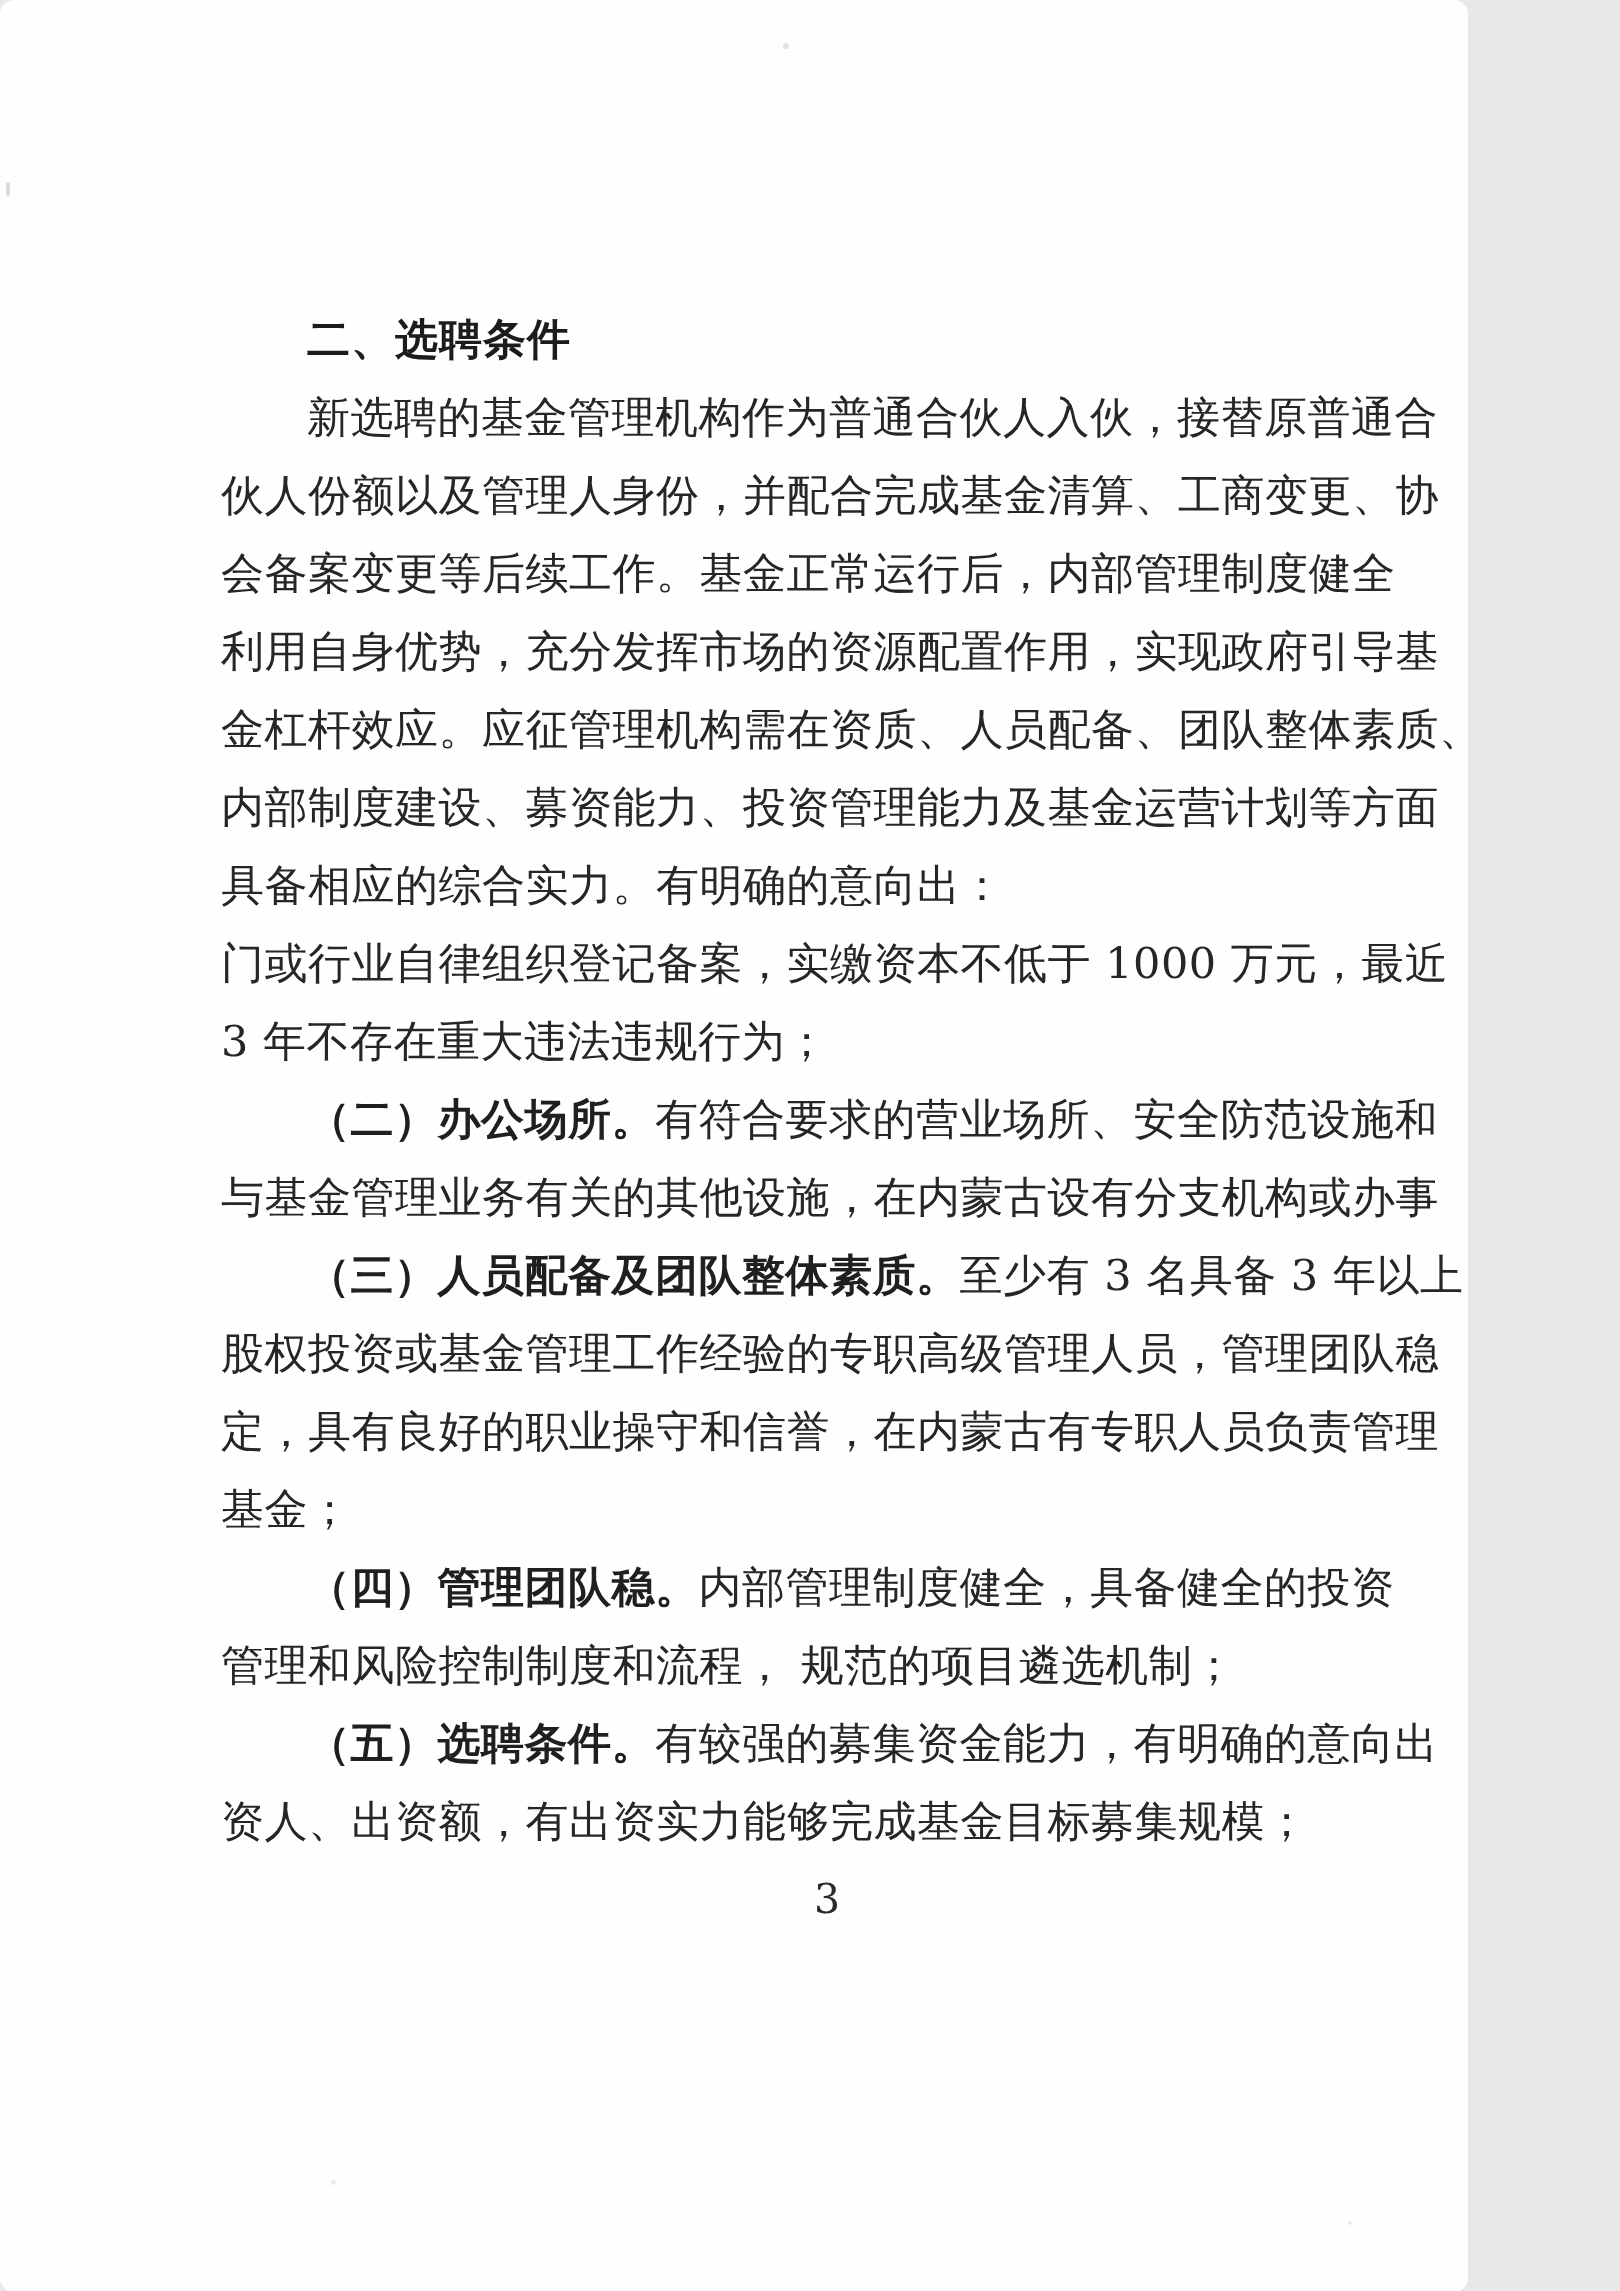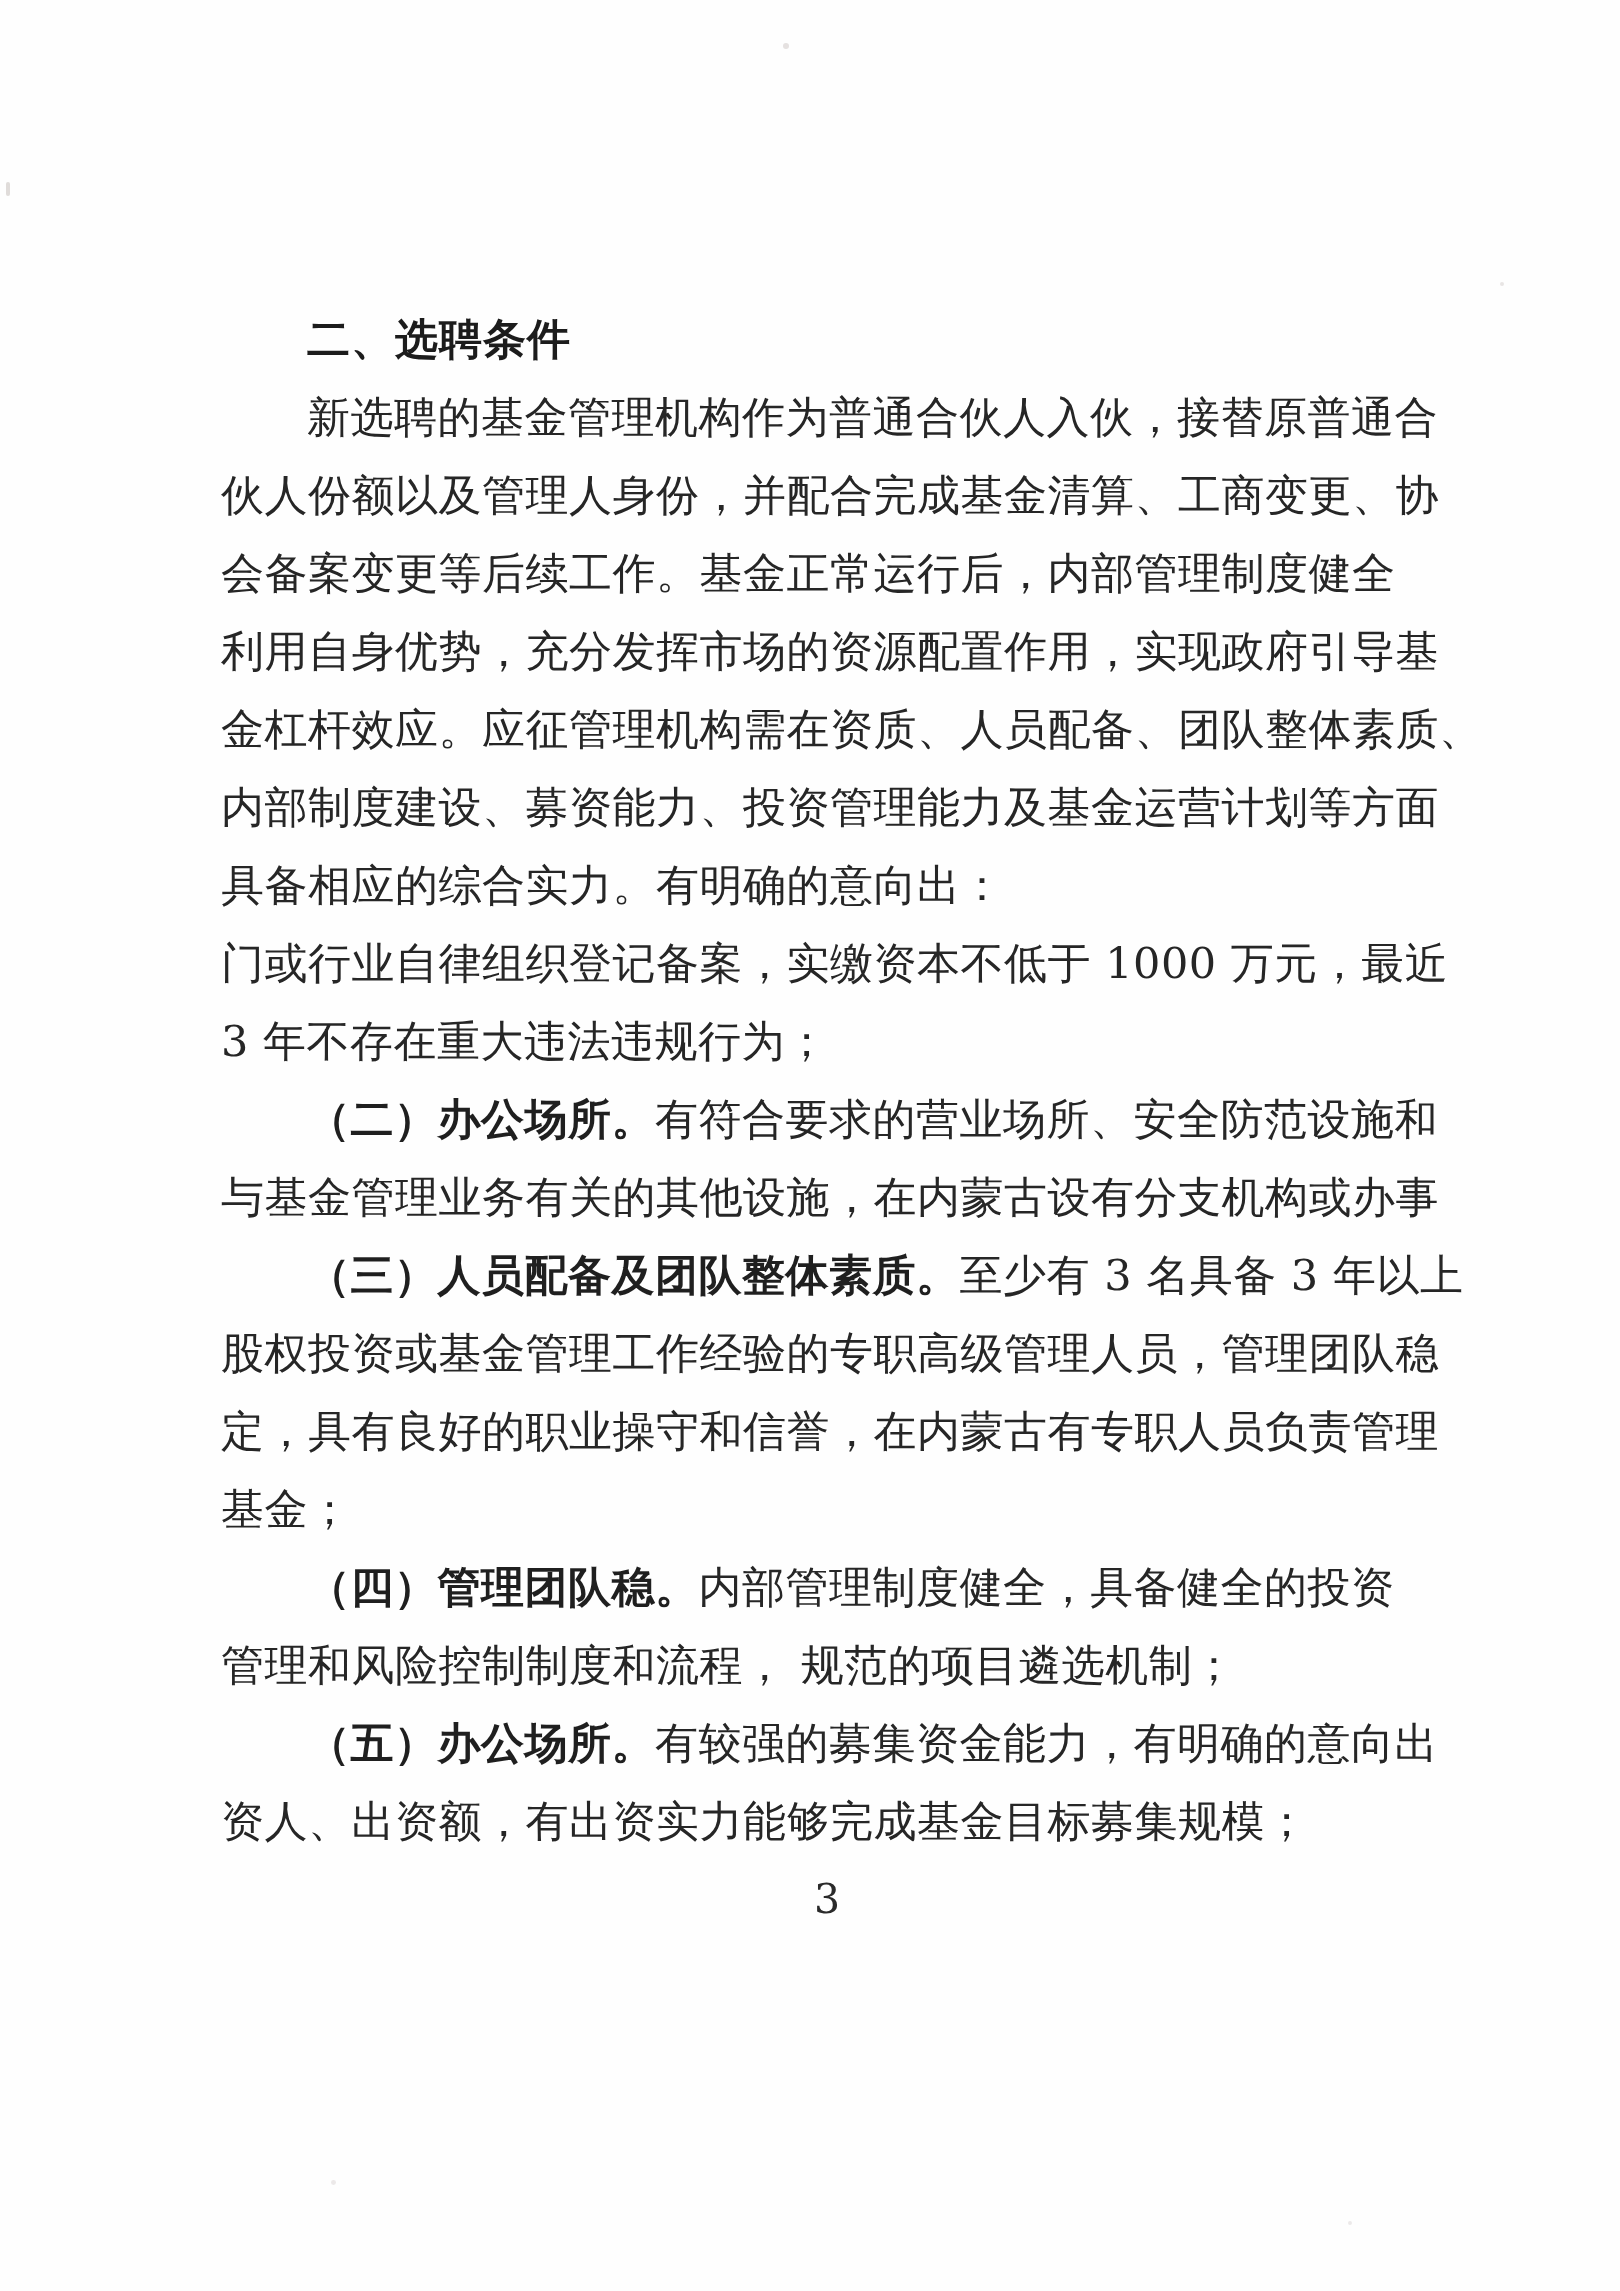--- a/index.html
+++ b/index.html
@@ -2,25 +2,26 @@
 <html><head>
 <meta charset="utf-8">
 <style>
   html, body {
     margin: 0;
     padding: 0;
     background: #e8e8e8;
   }
   .page {
     position: relative;
-    width: 1620px;
+    width: 1468px;
     height: 2292px;
     background: #fefefe;
     overflow: hidden;
     font-family: "DejaVu Serif", serif;
+    border-radius: 14px;
   }
   .textblock {
     position: absolute;
     left: 221px;
     top: 300px;
     width: 1212px;
   }
   .line {
     height: 78px;
     line-height: 78px;
@@ -80,21 +81,21 @@
         <div class="line"><span class="seg">门或行业自律组织登记备案，实缴资本不低于 1000 万元，最近</span></div>
         <div class="line"><span class="seg">3 年不存在重大违法违规行为；</span></div>
         <div class="line indent"><span class="seg bold">（二）办公场所。</span><span class="seg">有符合要求的营业场所、安全防范设施和</span></div>
         <div class="line"><span class="seg">与基金管理业务有关的其他设施，在内蒙古设有分支机构或办事</span></div>
         <div class="line indent"><span class="seg bold">（三）人员配备及团队整体素质。</span><span class="seg">至少有 3 名具备 3 年以上</span></div>
         <div class="line"><span class="seg">股权投资或基金管理工作经验的专职高级管理人员，管理团队稳</span></div>
         <div class="line"><span class="seg">定，具有良好的职业操守和信誉，在内蒙古有专职人员负责管理</span></div>
         <div class="line"><span class="seg">基金；</span></div>
         <div class="line indent"><span class="seg bold">（四）管理团队稳。</span><span class="seg">内部管理制度健全，具备健全的投资</span></div>
         <div class="line"><span class="seg">管理和风险控制制度和流程， 规范的项目遴选机制；</span></div>
-        <div class="line indent"><span class="seg bold">（五）办公场所。</span><span class="seg">有较强的募集资金能力，有明确的意向出</span></div>
+        <div class="line indent"><span class="seg bold">（五）选聘条件。</span><span class="seg">有较强的募集资金能力，有明确的意向出</span></div>
         <div class="line"><span class="seg">资人、出资额，有出资实力能够完成基金目标募集规模；</span></div>
       </div>
 
     <div class="page-number">3</div>
   </div>
 
   <div class="speck s1"></div>
   <div class="speck s2"></div>
   <div class="speck s3"></div>
   <div class="speck s4"></div>

